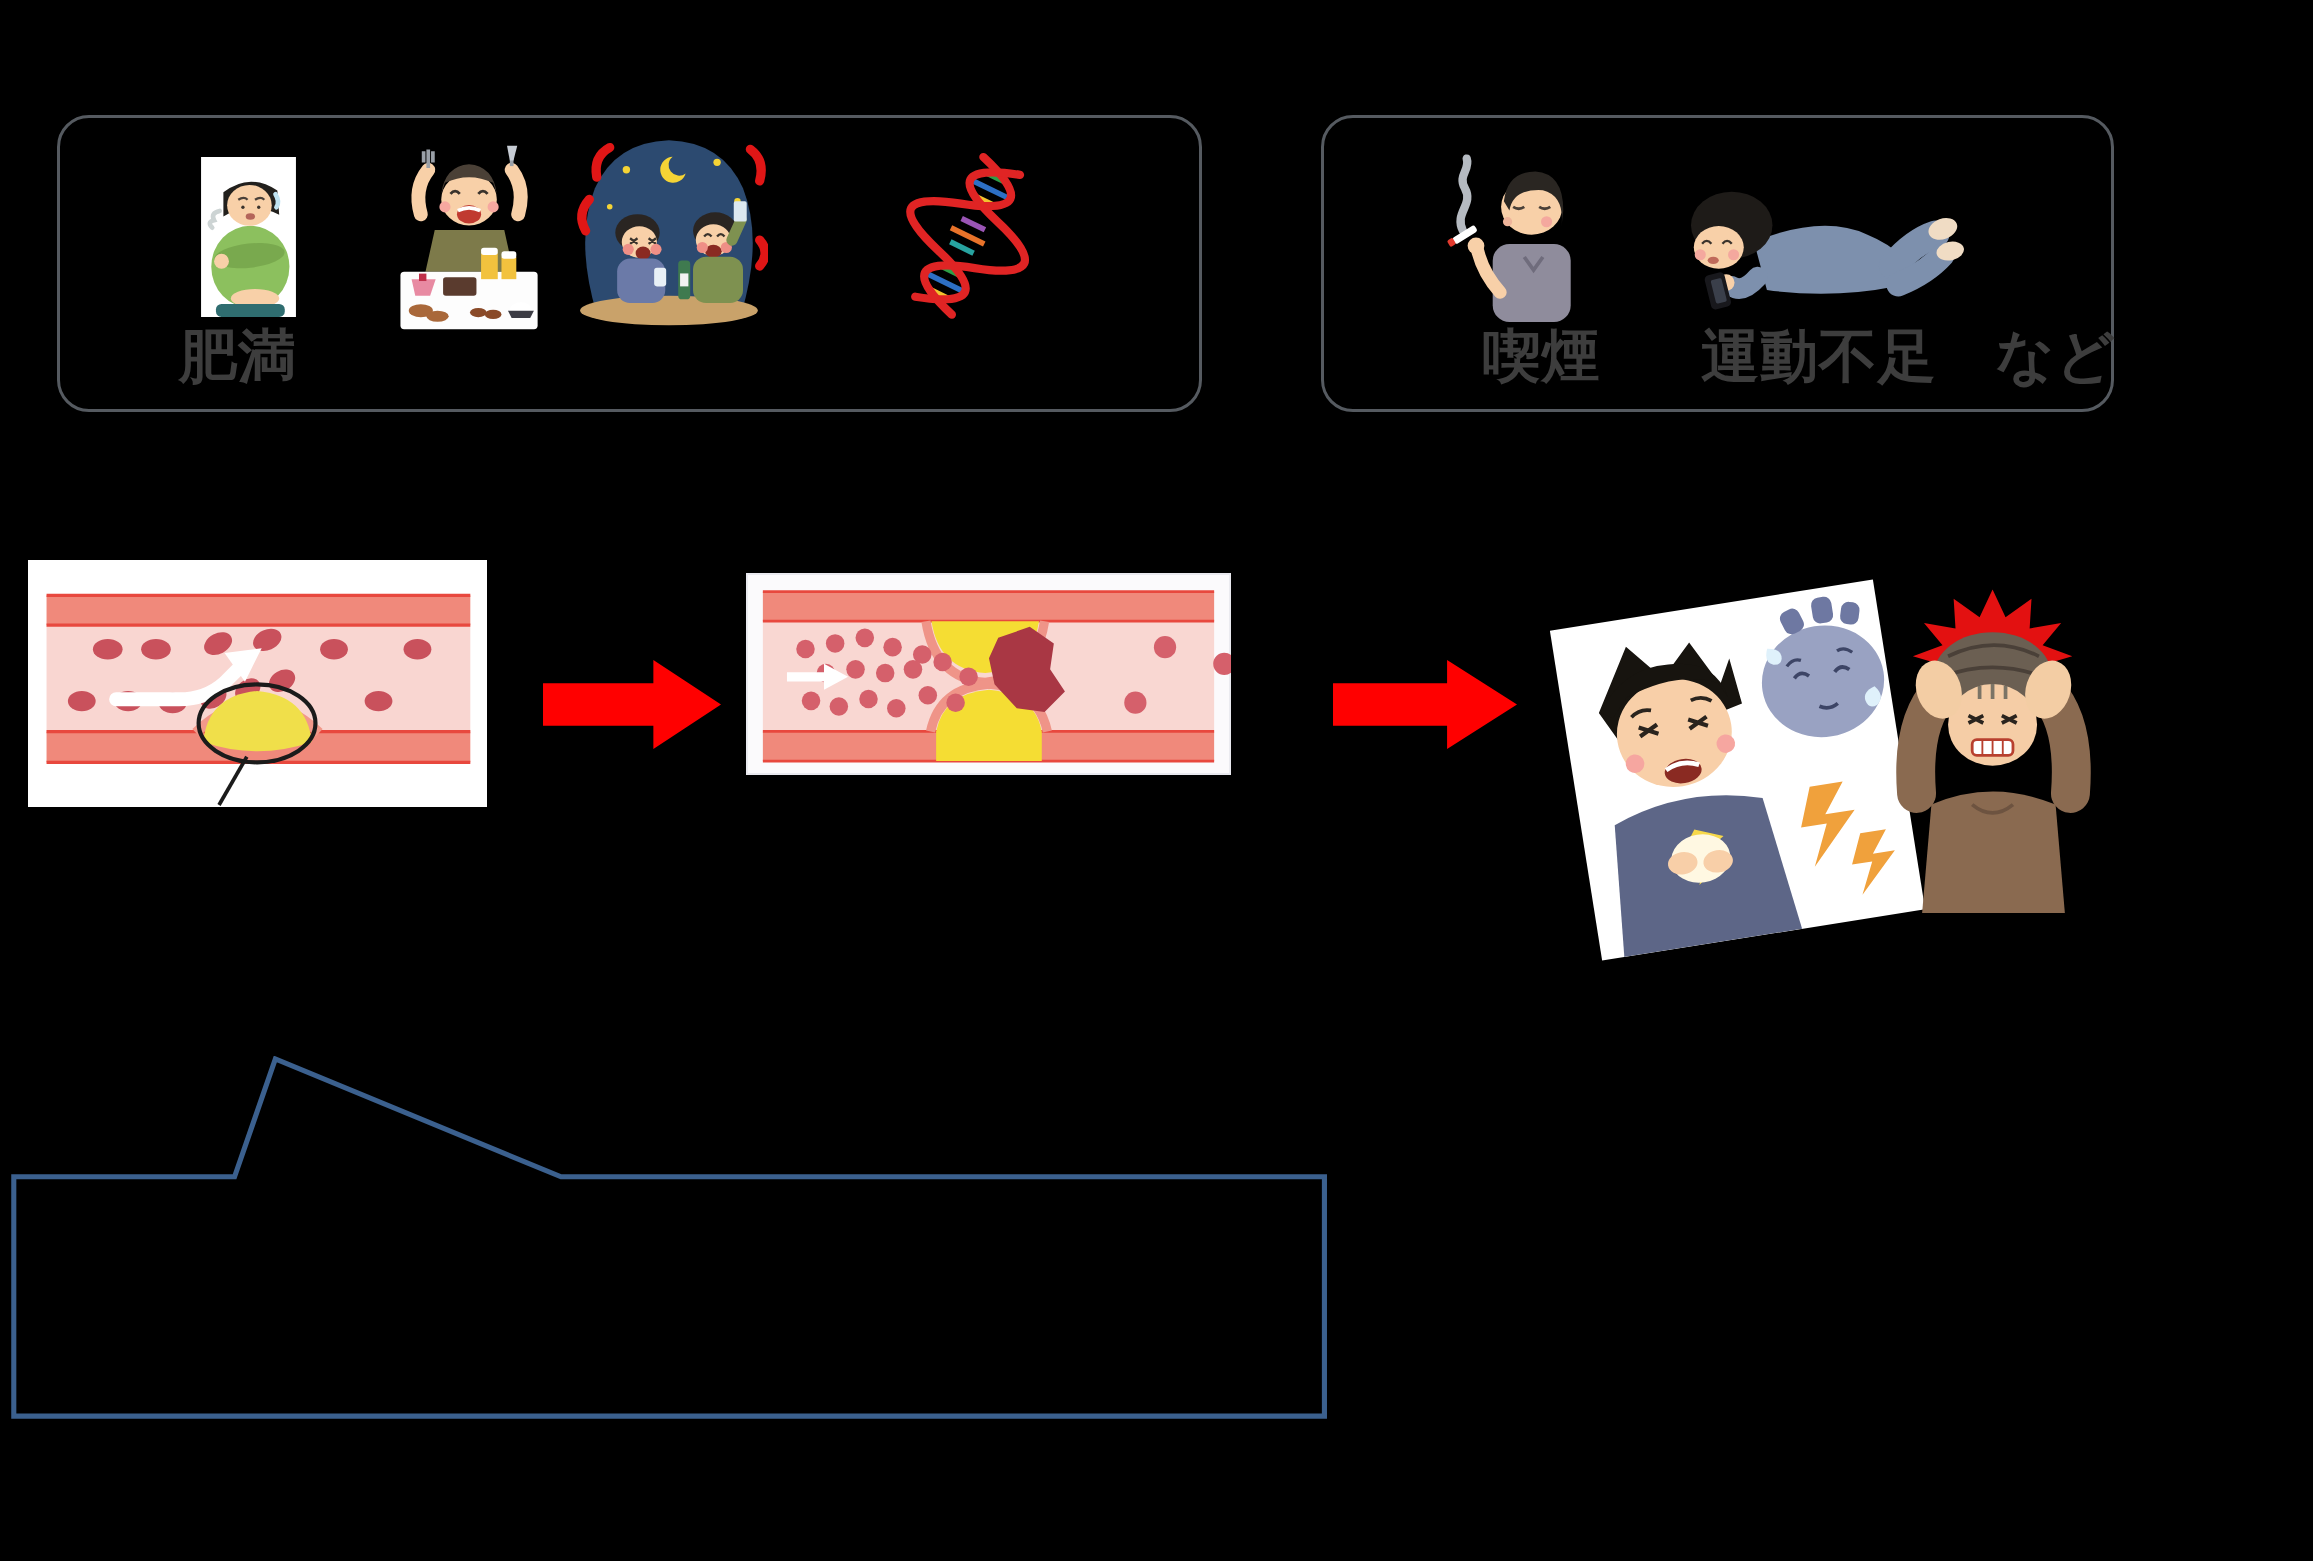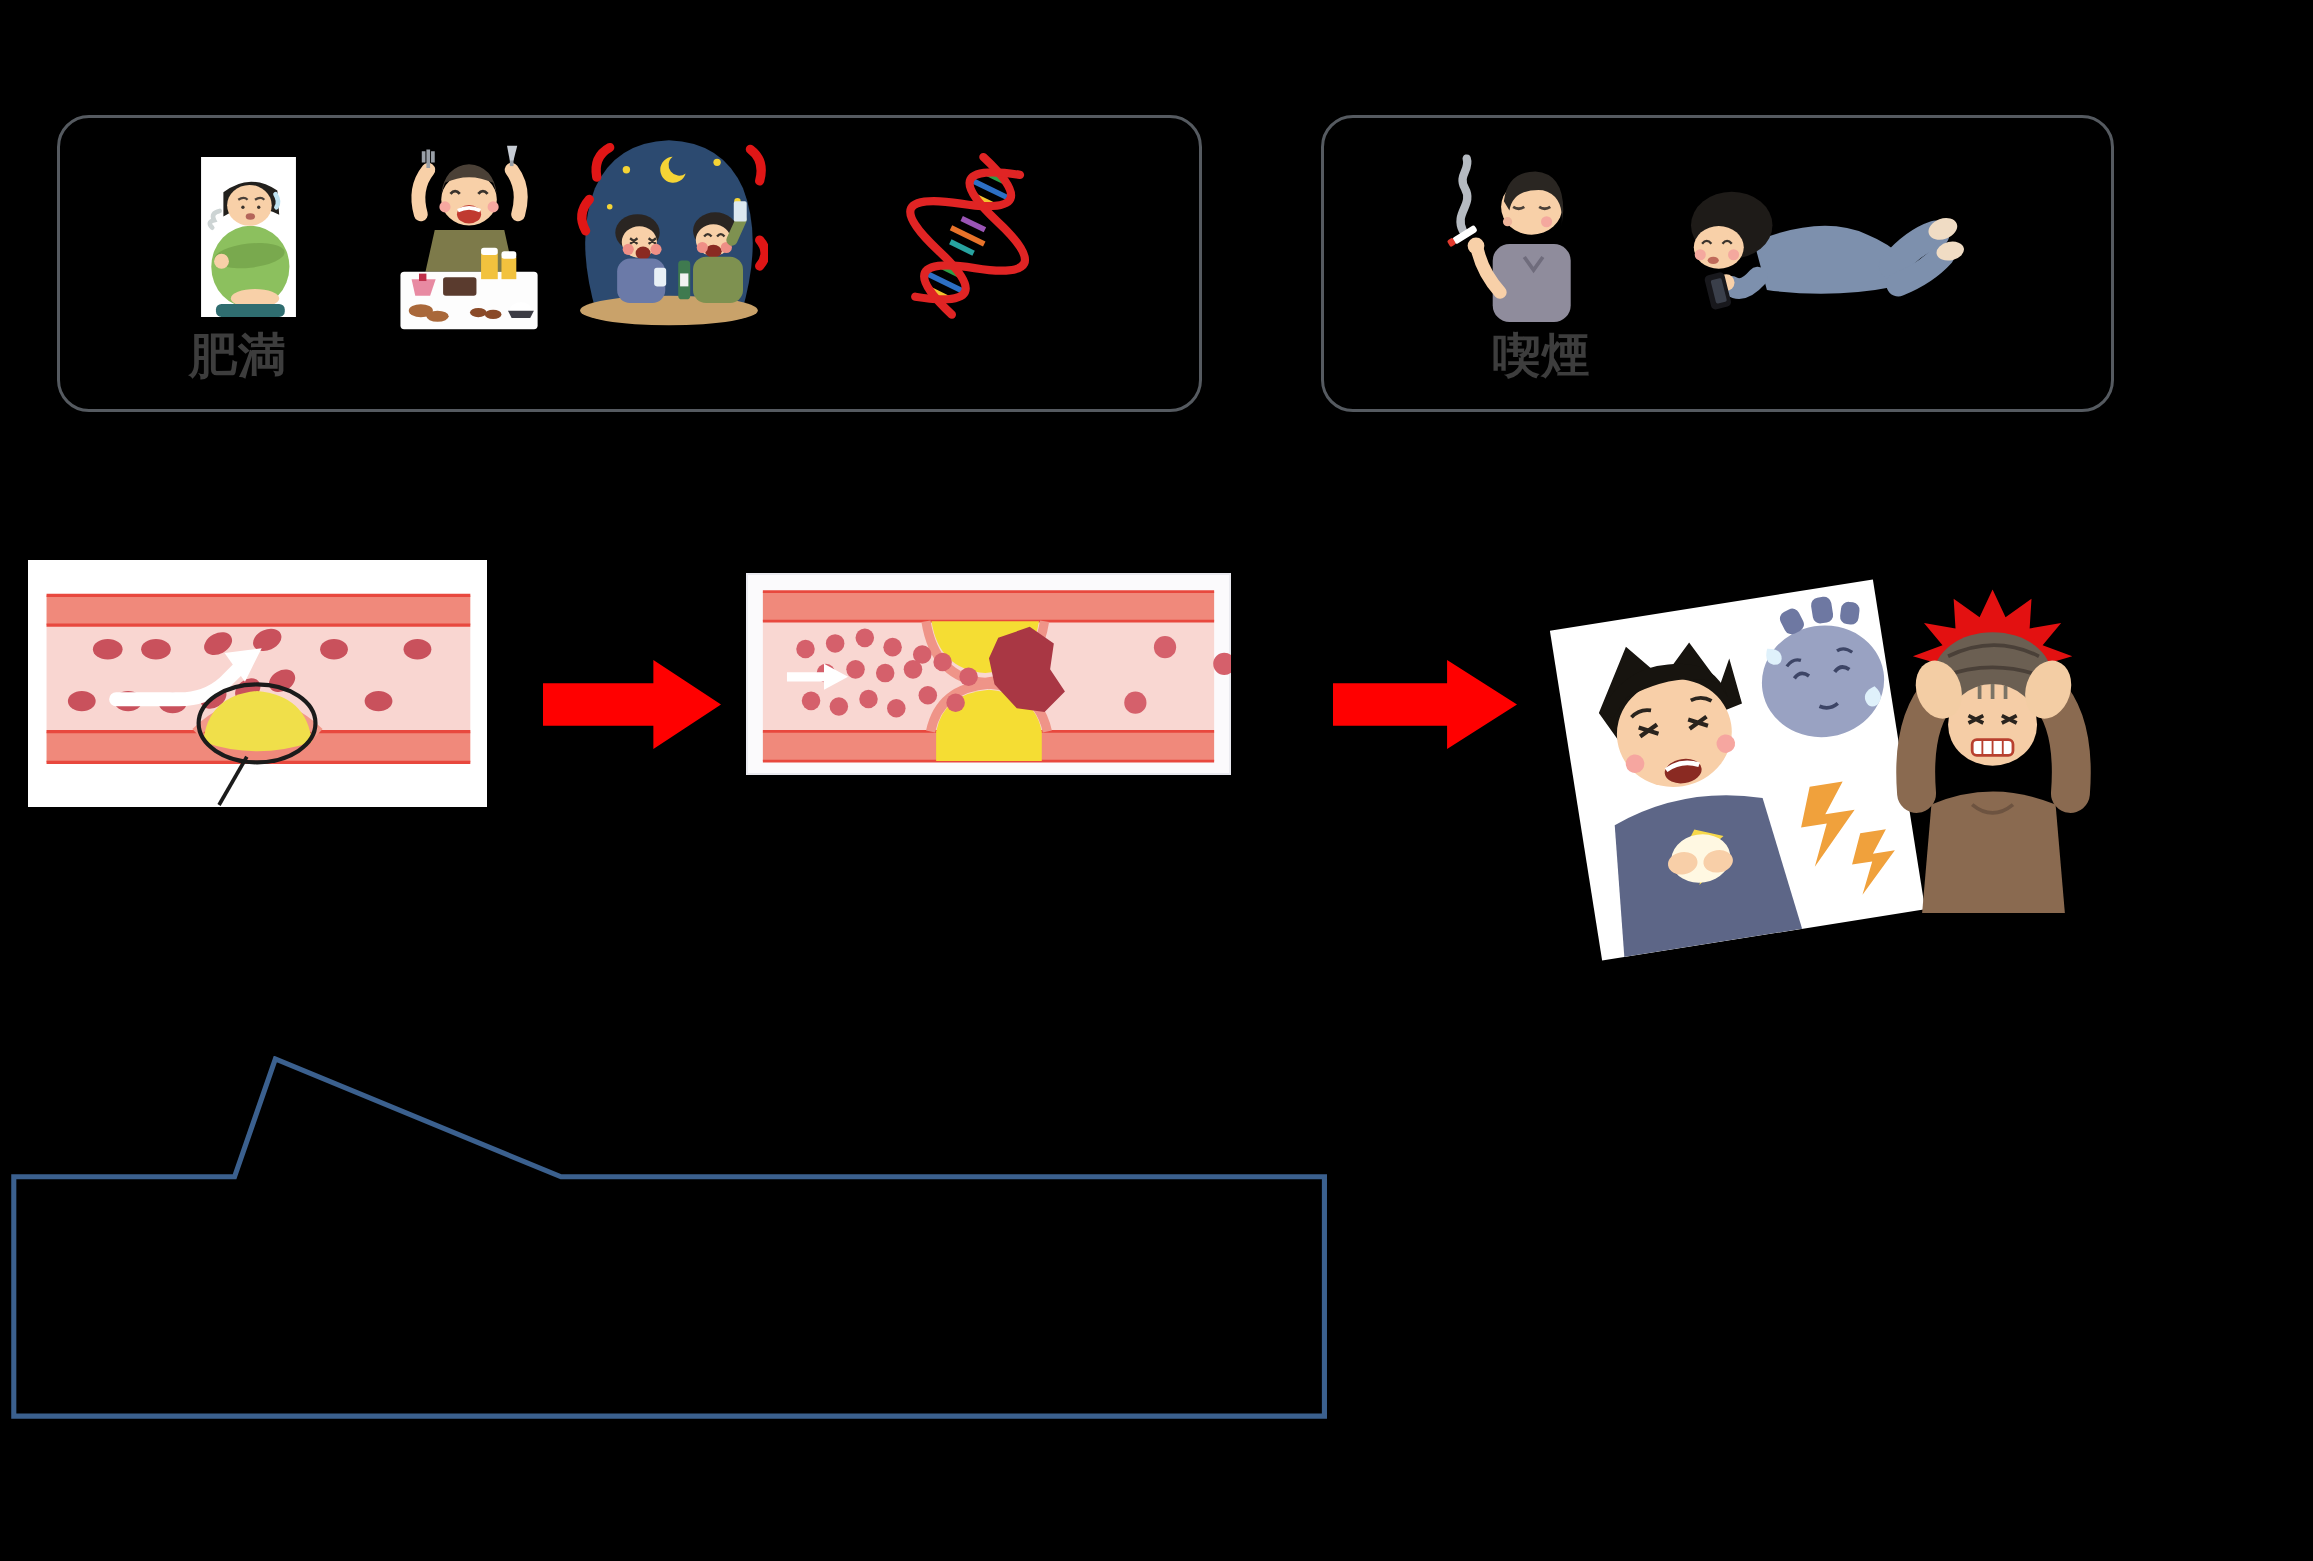--- a/index.html
+++ b/index.html
@@ -1,20 +1,20 @@
 <!DOCTYPE html>
 <html style="--slide-bg: #000000; --label-gray: #3d3d3d; --box-border-gray: #555a60; --callout-blue: #3b608e; --arrow-red: #ff0000; --vessel-wall: #f0897b; --vessel-line: #e8483e; --vessel-lumen: #f9d6d1; --plaque-yellow: #f2df4a; --rbc-red: #c9515c; --clot-red: #a93744;font-size:15px"><head>
 <meta charset="utf-8">
 <style>
   html,body{margin:0;padding:0;background:#000;}
   .canvas{position:relative;width:2313px;height:1561px;background:var(--slide-bg,#000);overflow:hidden;
           font-family:"Liberation Sans","DejaVu Sans",sans-serif;}
   .abs{position:absolute;}
   .risk-box{position:absolute;border:3.7px solid var(--box-border-gray,#555a60);border-radius:32px;background:transparent;}
-  .risk-label{position:absolute;height:54px;font-size:48px;font-weight:700;color:var(--label-gray,#3d3d3d);
+  .risk-label{position:absolute;height:54px;font-size:58px;font-weight:700;color:var(--label-gray,#3d3d3d);
               text-align:center;letter-spacing:0.9px;line-height:54px;white-space:nowrap;}
   .photo-card{position:absolute;background:#fff;}
   .photo-card2{position:absolute;background:#fbfafc;box-shadow:0 0 0 1.9px #e9e9ef inset;}
   .block-arrow{position:absolute;background:var(--arrow-red,#ff0000);
                clip-path:polygon(0 26%,62% 26%,62% 0,100% 50%,62% 100%,62% 74%,0 74%);}
   .tilt-card{position:absolute;background:#fff;transform:rotate(-9deg);box-shadow:1.9px 2.8px 5.6px rgba(0,0,0,.45);}
   svg{display:block;}
   .callout-svg{position:absolute;}
 </style>
 </head>
@@ -152,20 +152,21 @@
       <ellipse cx="52" cy="90" rx="6" ry="4" fill="#c06a5a"></ellipse>
       <circle cx="38" cy="84" r="6" fill="#f4a89e"></circle>
         <circle cx="74" cy="84" r="6" fill="#f4a89e"></circle>
       <path d="M100 108 Q84 126 72 118" stroke="#7d90ad" stroke-width="22" fill="none" stroke-linecap="round"></path>
       <circle cx="66" cy="114" r="9" fill="#f8d0a8"></circle>
       <rect x="46" y="104" width="22" height="38" rx="5" fill="#18181c" transform="rotate(-14 57 123)"></rect>
       <rect x="52" y="110" width="12" height="26" rx="2" fill="#3a3f4a" transform="rotate(-14 58 123)"></rect>
     </svg>
 
     <div class="risk-label" style="left:141px;top:211px;width:153px;text-align:center;">喫煙</div>
+    <div class="risk-label" style="left:377px;top:211px;width:362px;">運動不足　など</div>
   </div>
 
   <div class="photo-card" style="left:28px;top:560px;width:459px;height:247px;">
     <svg width="459" height="247" viewBox="0 0 495 266">
       <rect x="20" y="38" width="457" height="32" fill="#f0897b"></rect>
       <rect x="20" y="70" width="457" height="115" fill="#f9d6d1"></rect>
       <rect x="20" y="185" width="457" height="33" fill="#f0897b"></rect>
       <g stroke="#e8483e" stroke-width="3.5">
         <line x1="20" y1="38" x2="477" y2="38"></line>
           <line x1="20" y1="70" x2="477" y2="70"></line>

